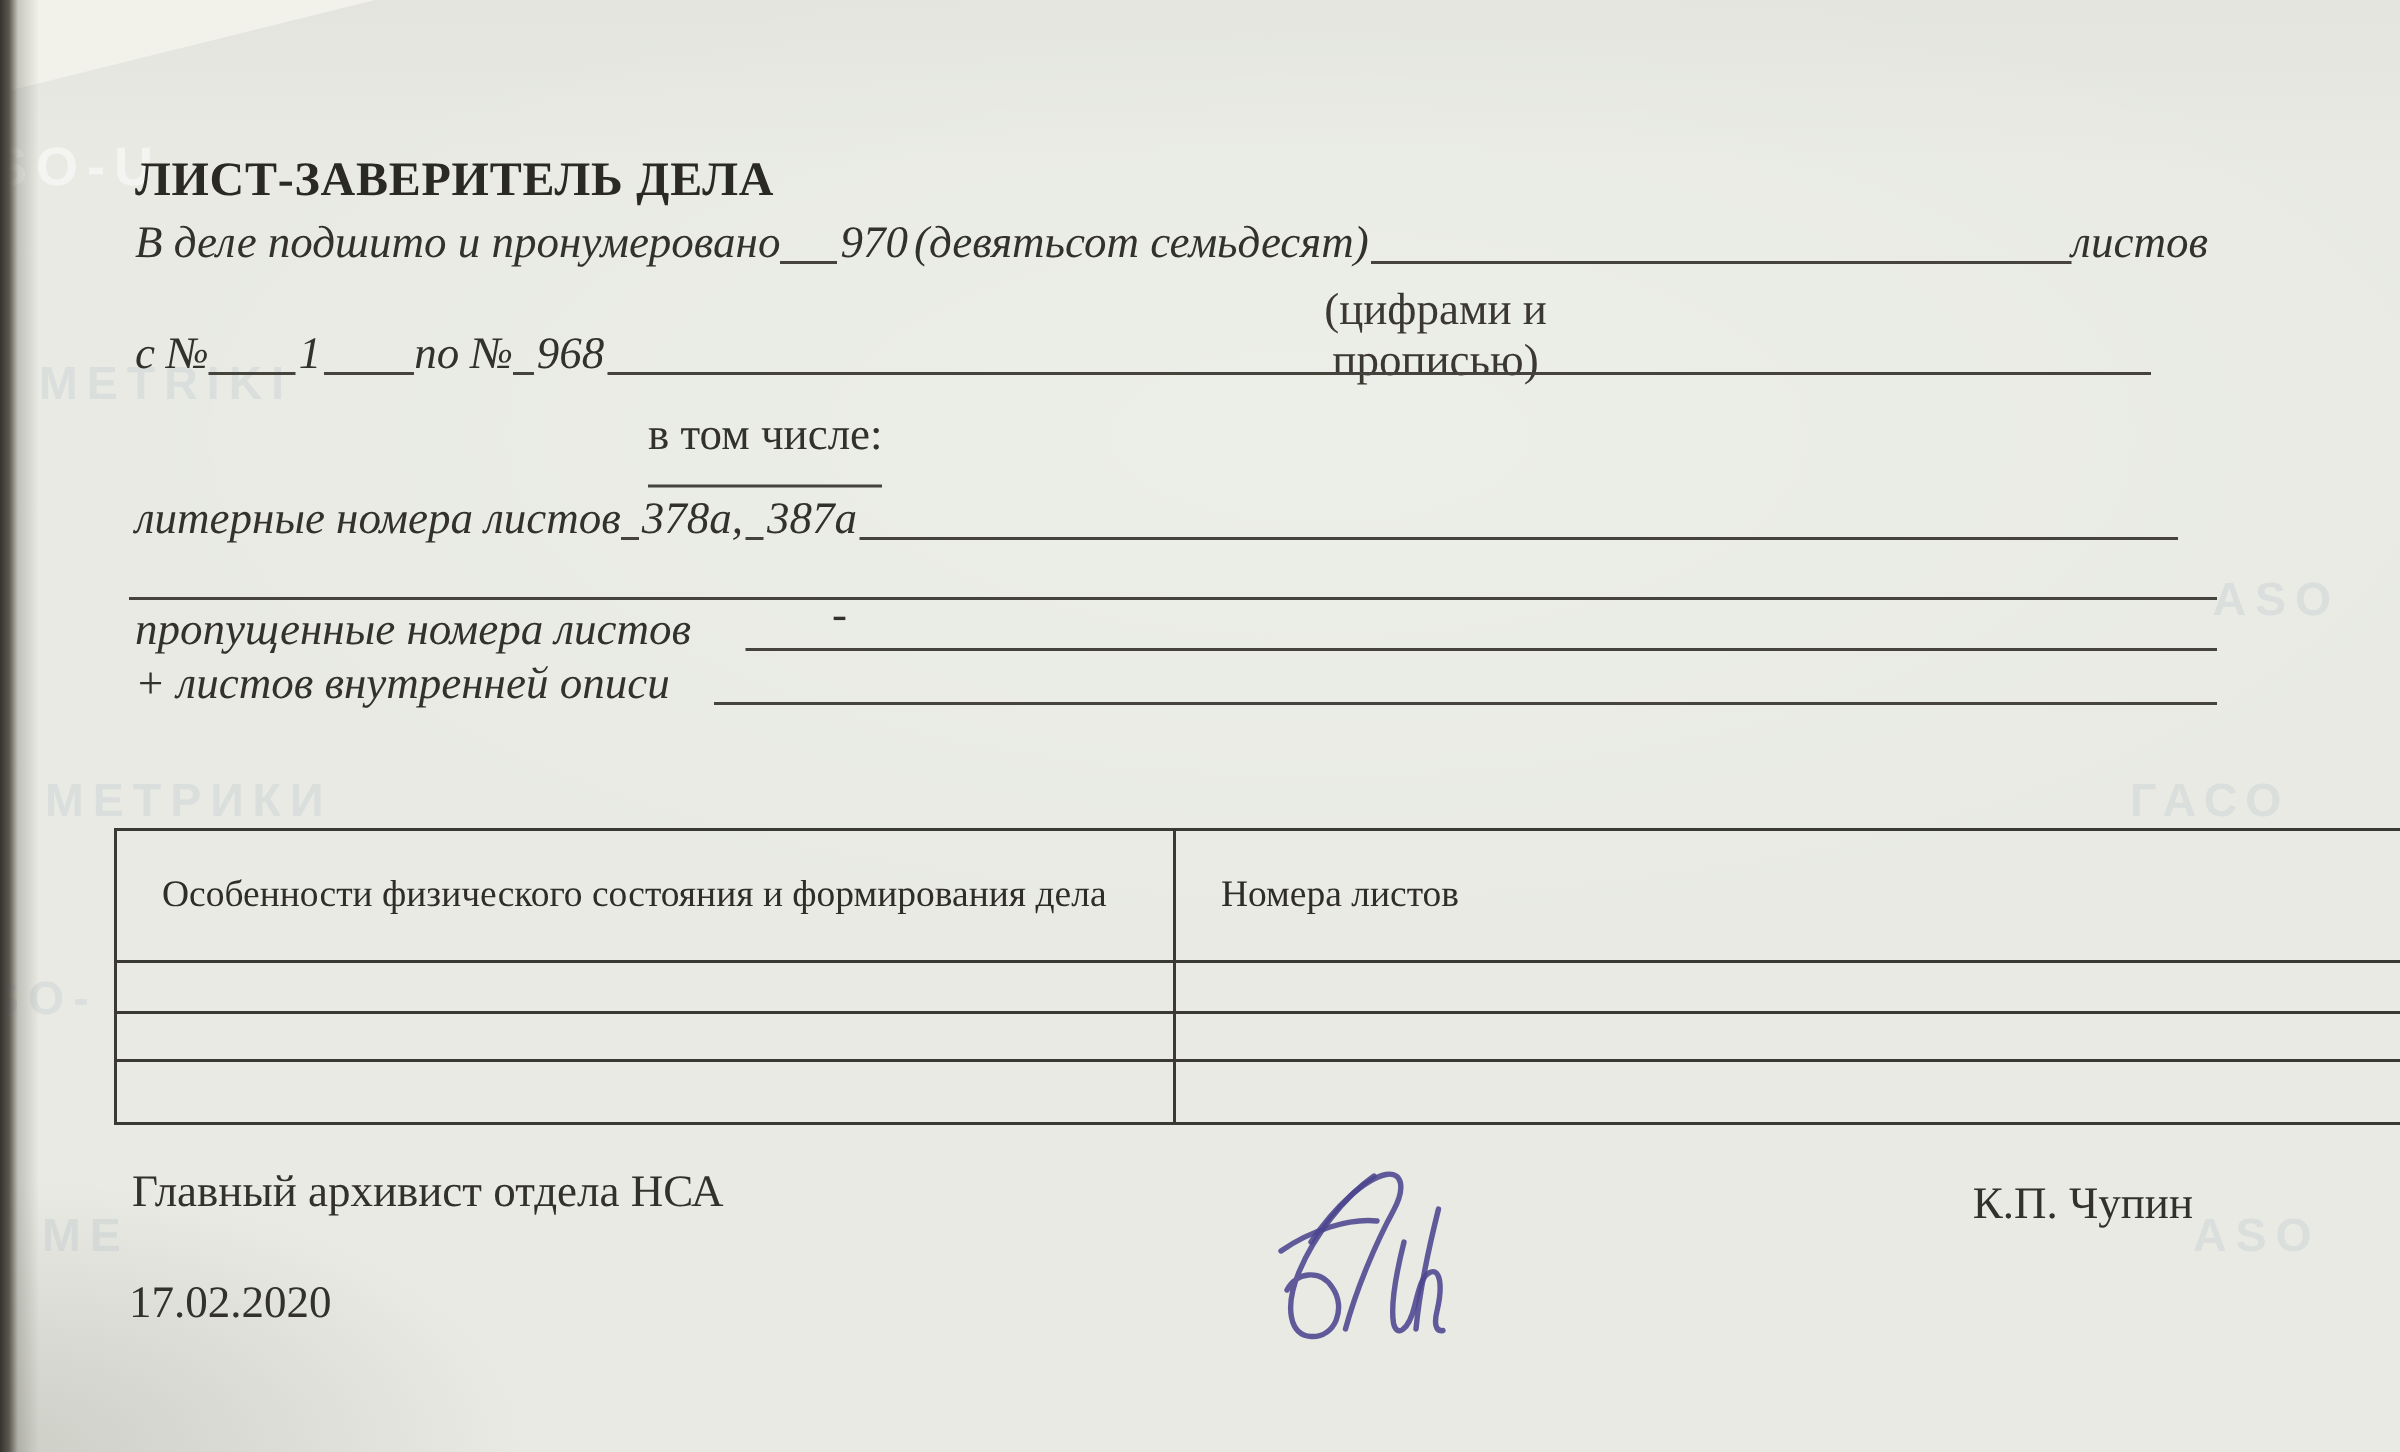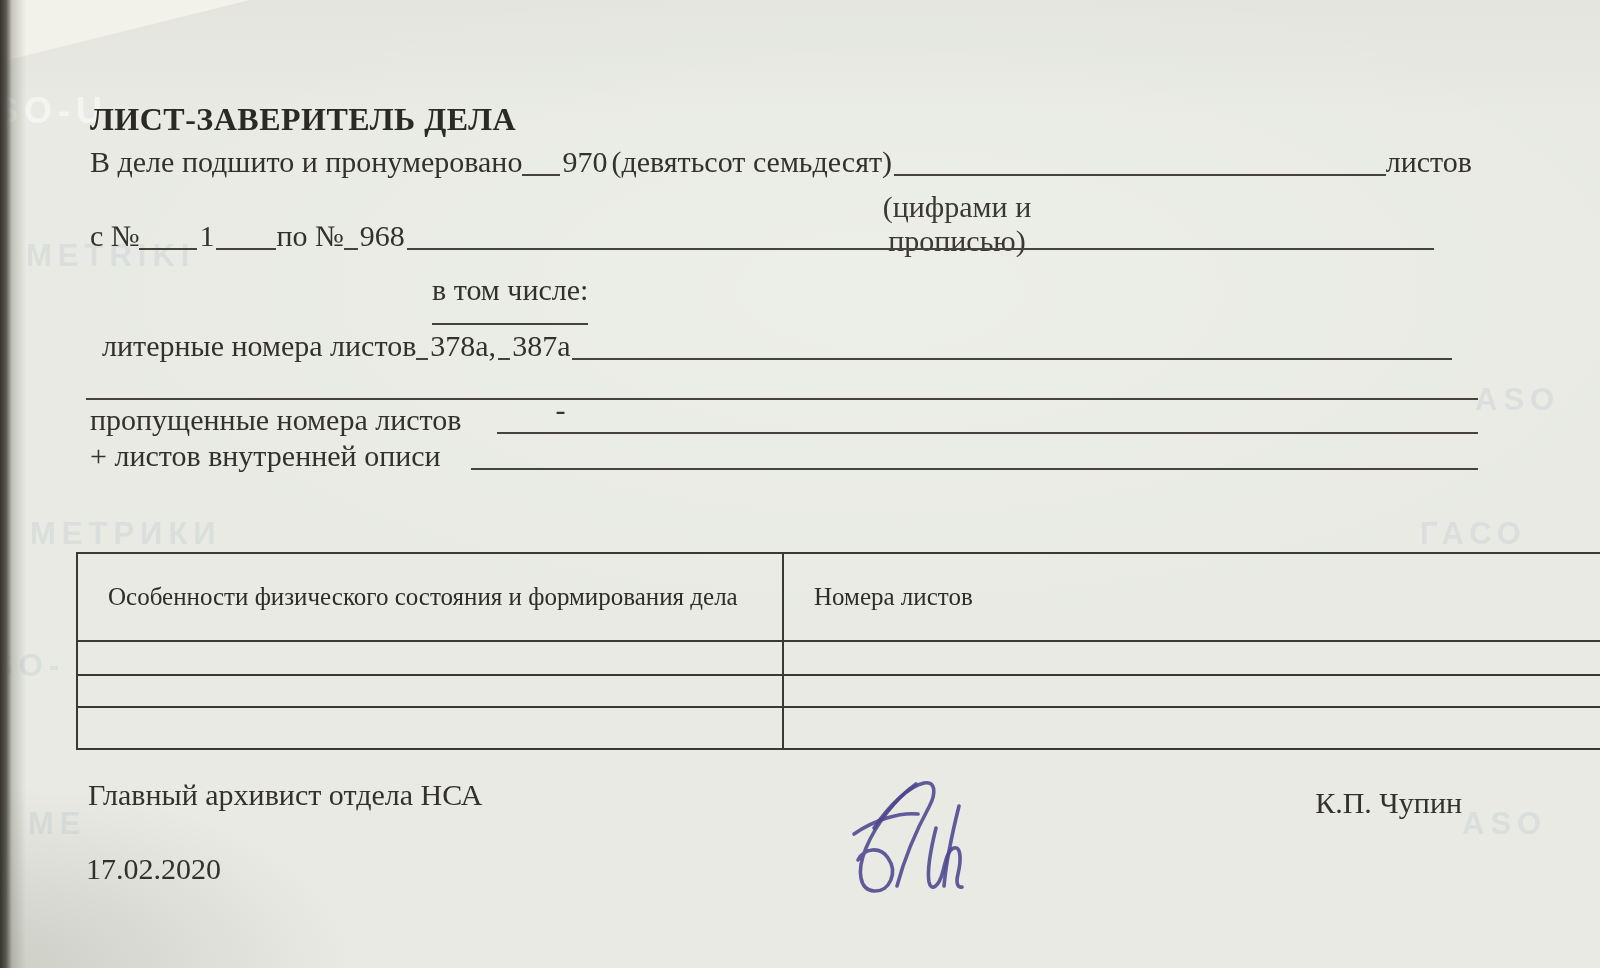--- a/index.html
+++ b/index.html
@@ -44,39 +44,39 @@
   .wm7{left:1462px;top:806px;font-size:31px;}
 
   .content{position:absolute;inset:0;}
 
   .doc-title{
     position:absolute;left:90px;top:101px;
     font-size:32px;font-weight:bold;letter-spacing:0.5px;color:#2b2923;
   }
   .fline{ 
     position:absolute;display:flex;align-items:flex-start;
-    font-size:30px;line-height:1.2;white-space:nowrap;
+    font-size:30px;line-height:1.2;white-space:nowrap;font-style:italic;
   }
   .fill{
     display:inline-block;border-bottom:2px solid #45433c;height:1em;
     align-self:flex-end;transform:translateY(-4px);
   }
   .fill-grow{flex:1 1 auto;}
   .val{padding:0 2px;}
   .l-total{left:90px;top:144px;right:128px;}
   .hint-line{
     position:absolute;left:822px;top:190px;width:270px;text-align:center;
     font-size:30px;color:#3a3831;
   }
   .l-range{left:90px;top:218px;right:166px;}
   .incl-heading{
     position:absolute;left:432px;top:273px;font-size:30px;
     border-bottom:2px solid #45433c;padding-bottom:16px;
   }
-  .l-letter{left:90px;top:328px;right:148px;margin-left:12px;}
+  .l-letter{left:90px;top:328px;right:148px;}
   .cont-line{
     position:absolute;left:86px;right:122px;top:374px;height:24px;
     border-bottom:2px solid #45433c;
   }
   .l-missing{left:90px;top:402px;right:122px;}
   .l-missing .fill-grow{text-indent:58px;font-size:30px;line-height:0.55;}
   .l-internal{left:90px;top:438px;right:122px;}
   .gap30{display:inline-block;width:30px;}
   .gap36{display:inline-block;width:36px;}
 

